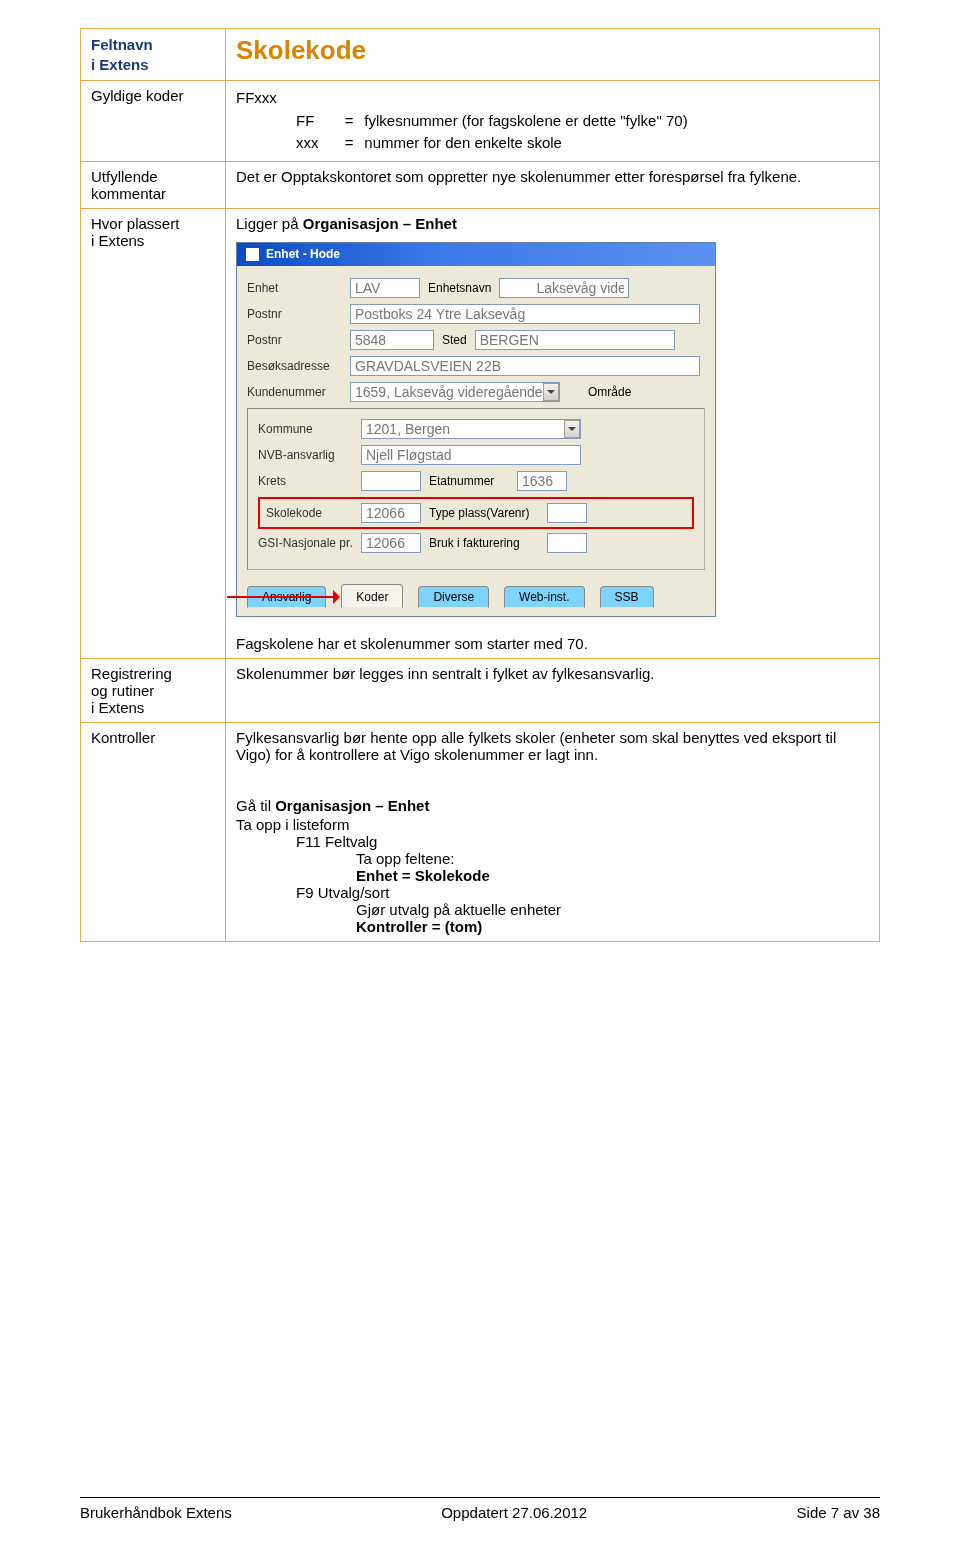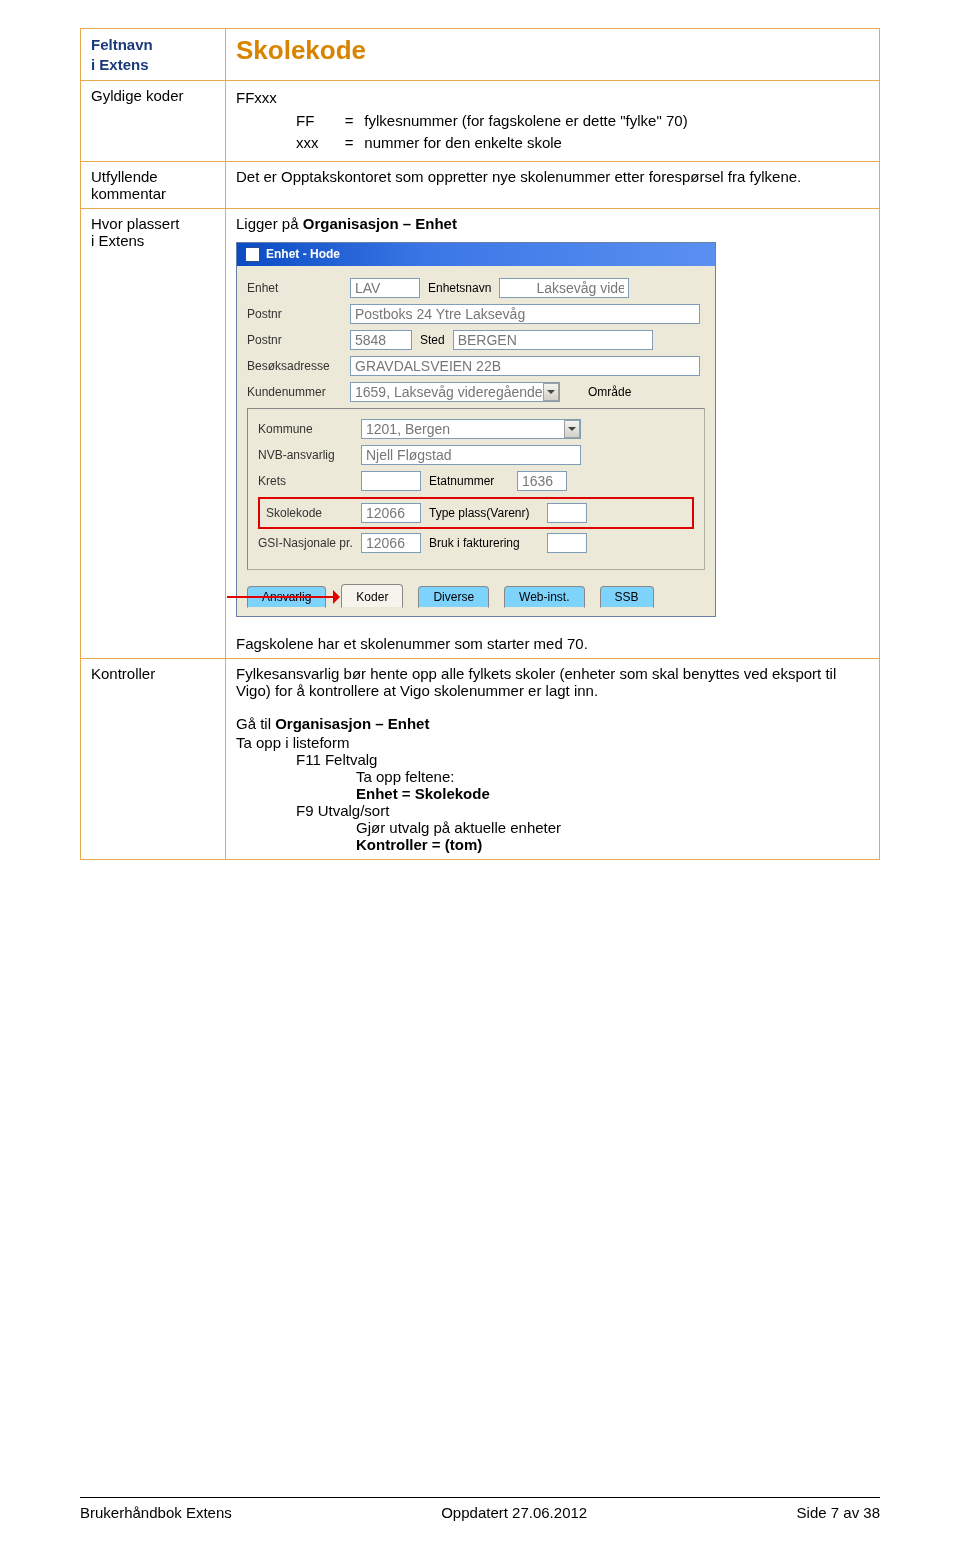--- a/index.html
+++ b/index.html
@@ -139,21 +139,21 @@
       position: absolute;
       left: -20px; top: 5px;
       border: 7px solid transparent;
       border-left-color: #e00000;
     }
     .tab.red-arrow::before { left: -115px; width: 110px; }
     .tab.red-arrow::after { left: -9px; }
 
     .indent1 { padding-left: 60px; }
     .indent2 { padding-left: 120px; }
-    .sect { margin-top: 14px; line-height: 1.4; }
+    .sect { margin-top: 32px; line-height: 1.4; }
 
     .footer {
       position: absolute;
       bottom: 28px;
       left: 80px;
       right: 80px;
       border-top: 1px solid #000;
       padding-top: 6px;
       display: flex;
       justify-content: space-between;
@@ -218,21 +218,21 @@
             <input class="form-input" style="width: 70px;" value="LAV">
             <span>Enhetsnavn</span>
             <input class="form-input" style="width: 130px; padding-left: 36px;" value="Laksevåg videregåe">
           </div>
           <div class="form-row">
             <span class="form-label">Postnr</span>
             <input class="form-input" style="width: 350px;" value="Postboks 24 Ytre Laksevåg">
           </div>
           <div class="form-row">
             <span class="form-label">Postnr</span>
-            <input class="form-input" style="width: 62px;" value="5848">
+            <input class="form-input" style="width: 84px;" value="5848">
             <span>Sted</span>
             <input class="form-input" style="width: 200px;" value="BERGEN">
           </div>
           <div class="form-row">
             <span class="form-label">Besøksadresse</span>
             <input class="form-input" style="width: 350px;" value="GRAVDALSVEIEN 22B">
           </div>
           <div class="form-row">
             <span class="form-label">Kundenummer</span>
             <span class="dropdown-wrap">
@@ -279,20 +279,28 @@
             <div class="tab active red-arrow">Koder</div>
             <div class="tab">Diverse</div>
             <div class="tab">Web-inst.</div>
             <div class="tab">SSB</div>
           </div>
         </div>
       </div>
 
       <div style="margin-top:18px">Fagskolene har et skolenummer som starter med 70.</div>
     </td>
+  </tr>
+  <tr>
+    <td class="col1">
+      <span>Registrering</span><br>
+      <span>og rutiner</span><br>
+      <span>i Extens</span>
+    </td>
+    <td>Skolenummer bør legges inn sentralt i fylket av fylkesansvarlig.</td>
   </tr>
   <tr>
     <td class="col1">Kontroller</td>
     <td>
       <div>Fylkesansvarlig bør hente opp alle fylkets skoler (enheter som skal benyttes ved eksport til Vigo) for å kontrollere at Vigo skolenummer er lagt inn.</div>
       <div class="sect">
         <span>Gå til </span><span class="bold">Organisasjon – Enhet</span>
       </div>
       <div>Ta opp i listeform</div>
       <div class="indent1">F11 Feltvalg</div>

